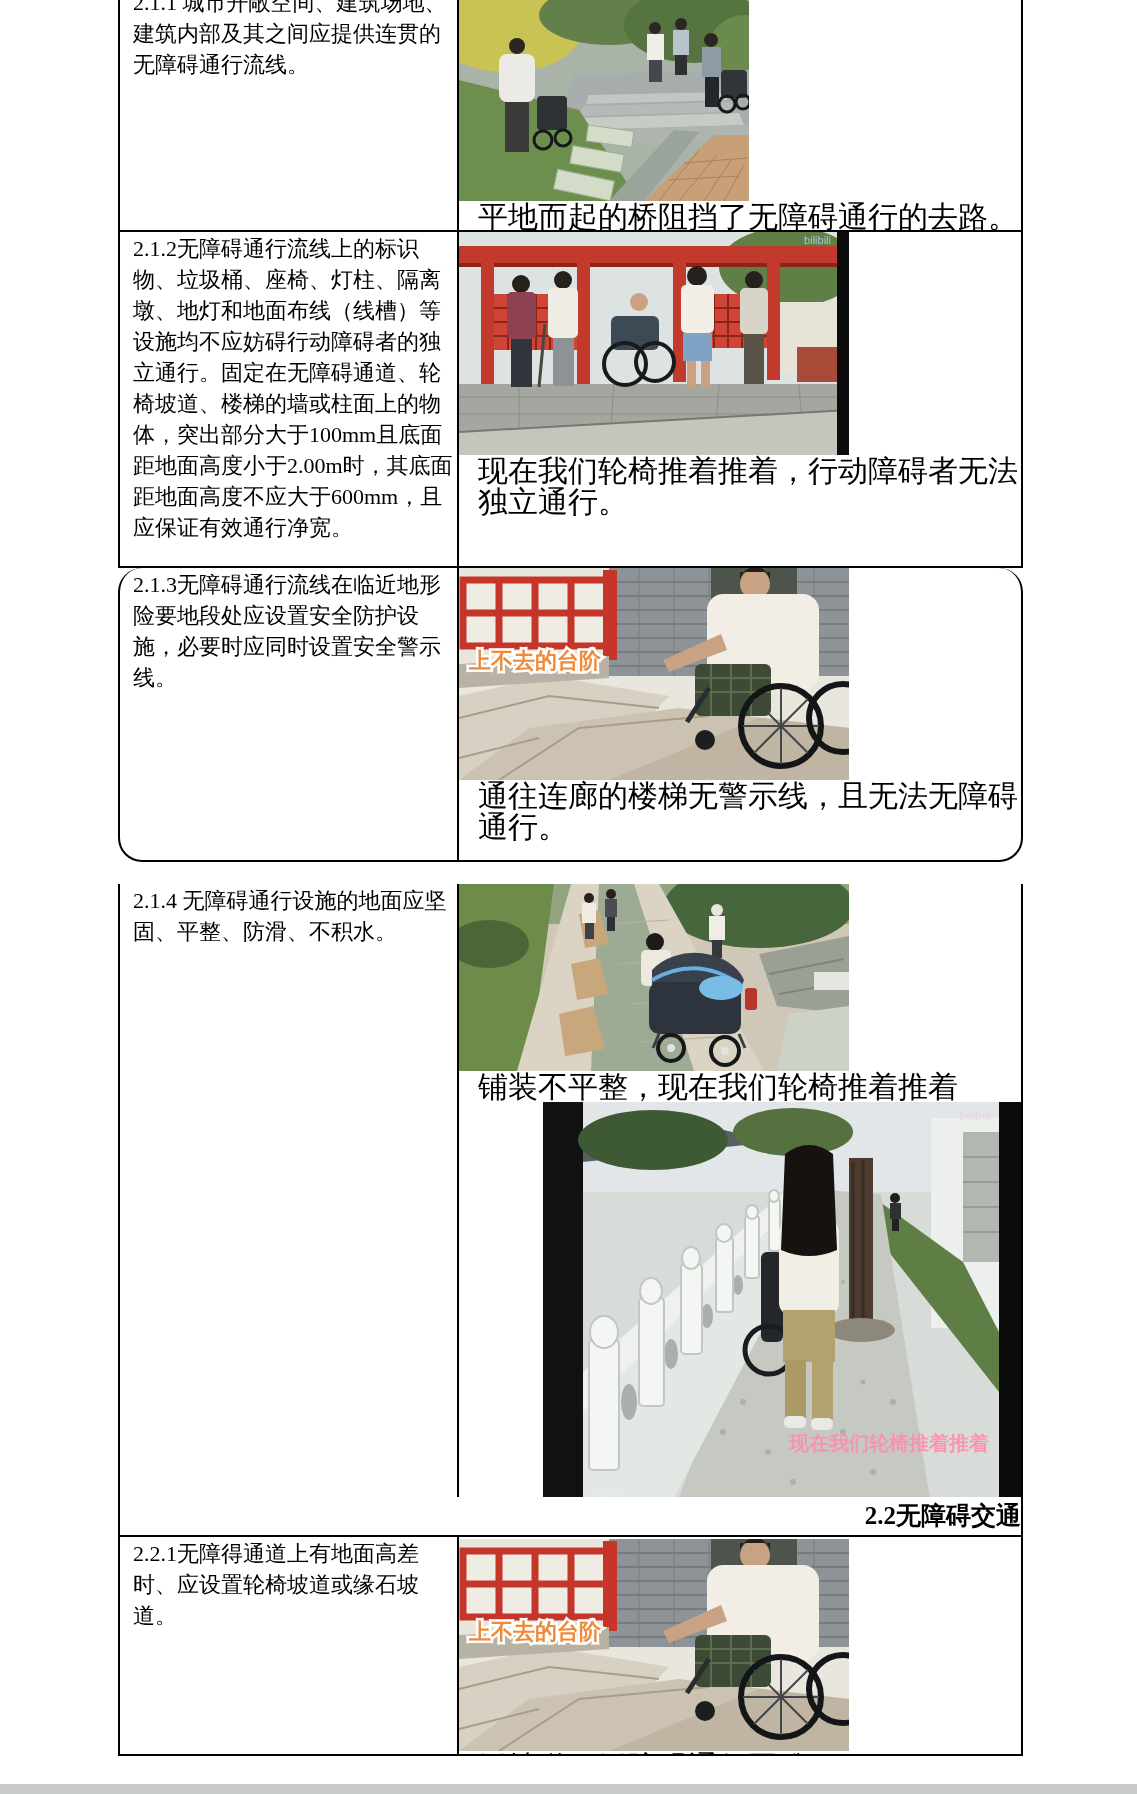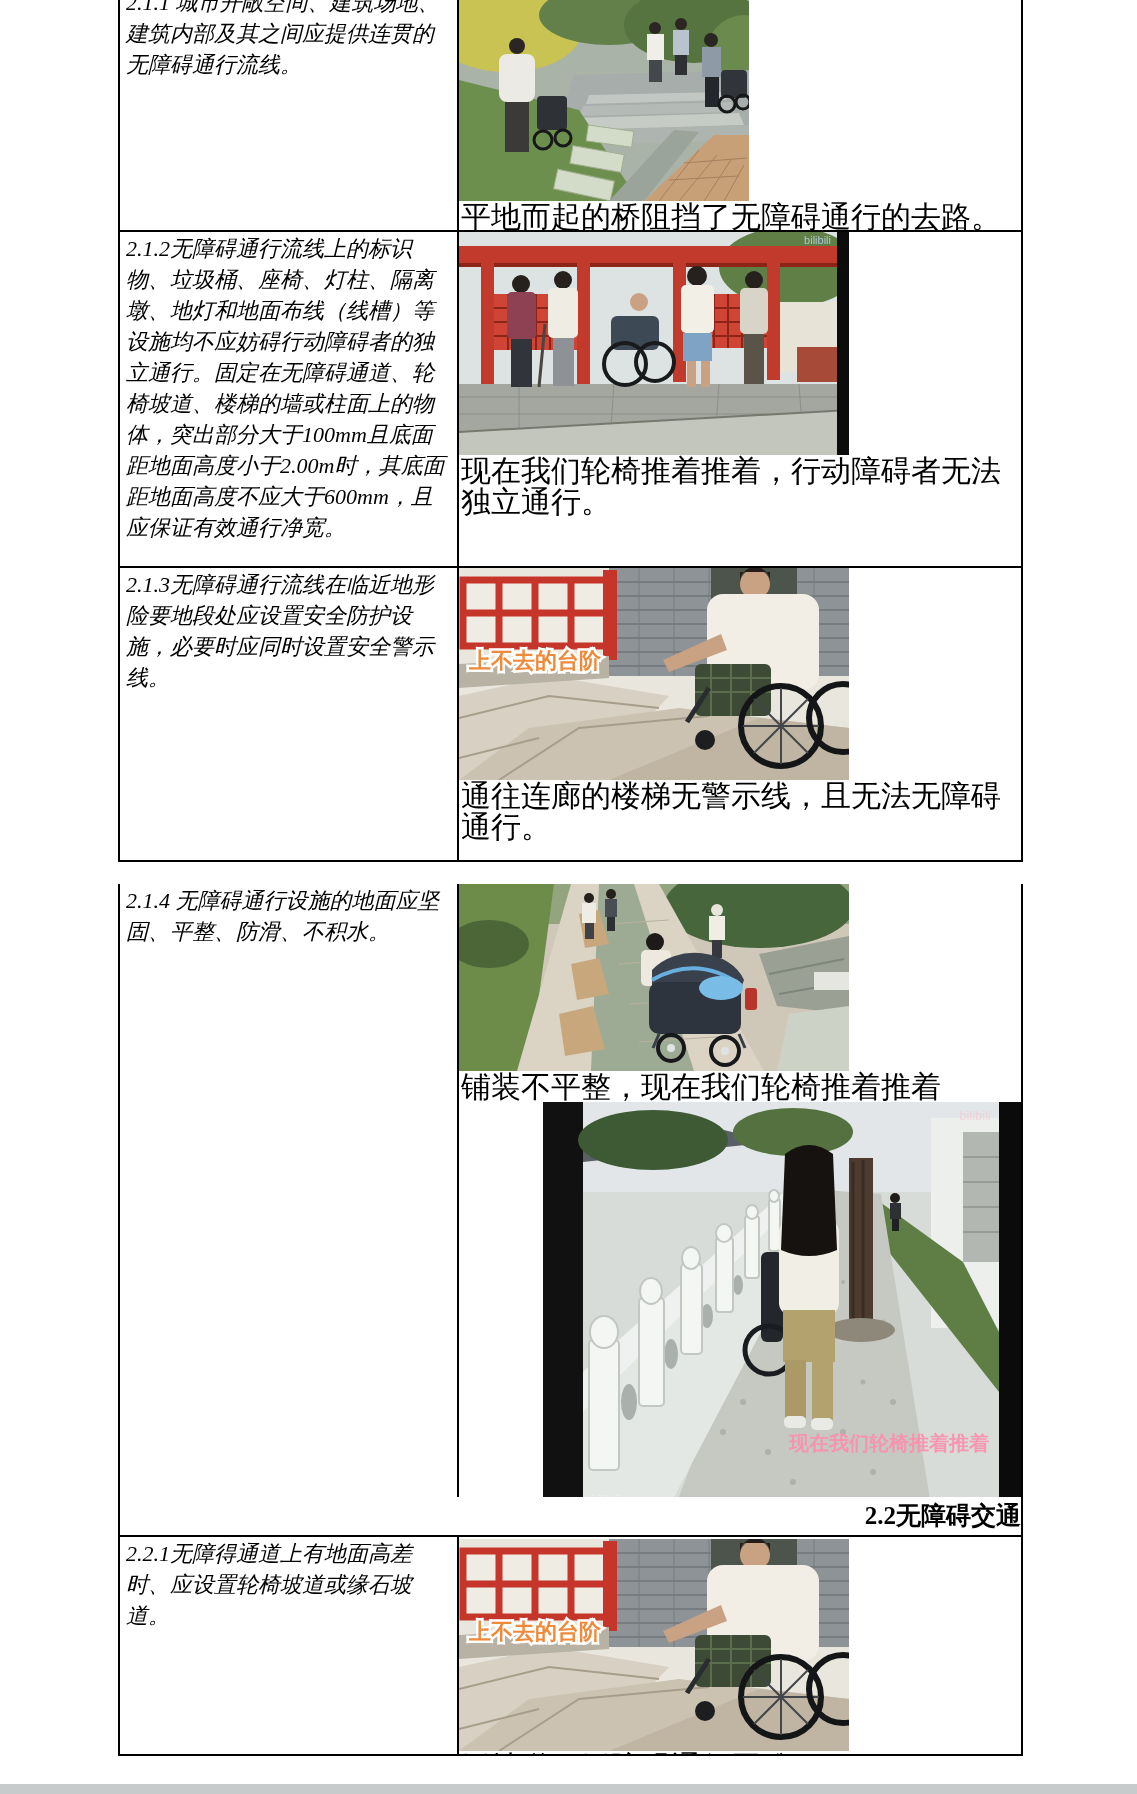--- a/index.html
+++ b/index.html
@@ -2,28 +2,28 @@
 <html><head>
 <meta charset="utf-8">
 <style>
   html,body{margin:0;padding:0;background:#fff;}
   .screen{position:relative;width:1137px;height:1794px;background:#ffffff;overflow:hidden;
           font-family:"Liberation Serif","DejaVu Serif",serif;color:#000;}
   .row{position:absolute;left:118px;width:905px;box-sizing:border-box;background:#fff;
        border:2px solid #000;border-top:none;display:flex;overflow:hidden;}
   #r1{top:0;height:232px;}
   #r2{top:232px;height:336px;justify-content:flex-end;}
-  #r3{top:568px;height:294px;}
+  #r3{top:568px;height:294px;border-radius:24px;}
   #r4{top:884px;height:635px;}
   #r5{top:1497px;height:40px;display:block;}
   #r6{top:1537px;height:219px;}
   .cellL{flex:0 0 339px;width:339px;box-sizing:border-box;border-right:2px solid #000;
-         padding:1px 3px 0 6px;font-size:22px;line-height:31px;overflow:hidden;font-style:italic;}
+         padding:1px 3px 0 13px;font-size:22px;line-height:31px;overflow:hidden;}
   .cellR{flex:1;position:relative;overflow:hidden;}
-  .caption{font-size:30px;line-height:31px;padding-left:2px;letter-spacing:0;}
+  .caption{font-size:30px;line-height:31px;padding-left:19px;letter-spacing:0;}
   .clip{margin-top:-14px;}
   .hdr{font-weight:bold;font-size:25px;text-align:right;line-height:37px;}
   .photo{display:block;}
   .p5{margin-left:84px;}
   .mt2{margin-top:2px;}
   .strip{position:absolute;left:0;top:1784px;width:1137px;height:10px;background:#c8cbcc;}
   svg text.ov{font-family:"Liberation Sans","DejaVu Sans",sans-serif;font-weight:bold;
               paint-order:stroke;stroke:#ffffff;stroke-width:5px;}
   svg text.sub{font-family:"Liberation Sans","DejaVu Sans",sans-serif;font-weight:bold;}
   svg text.wm{font-family:"Liberation Sans","DejaVu Sans",sans-serif;}

